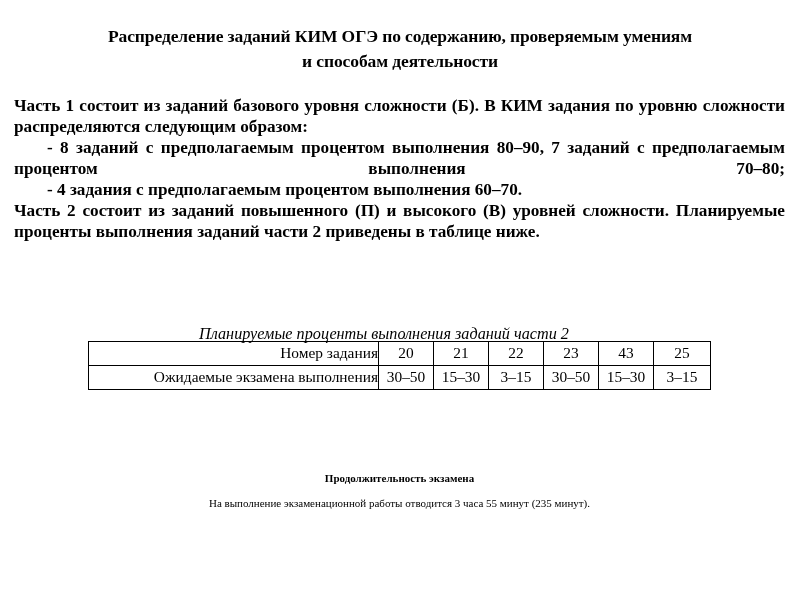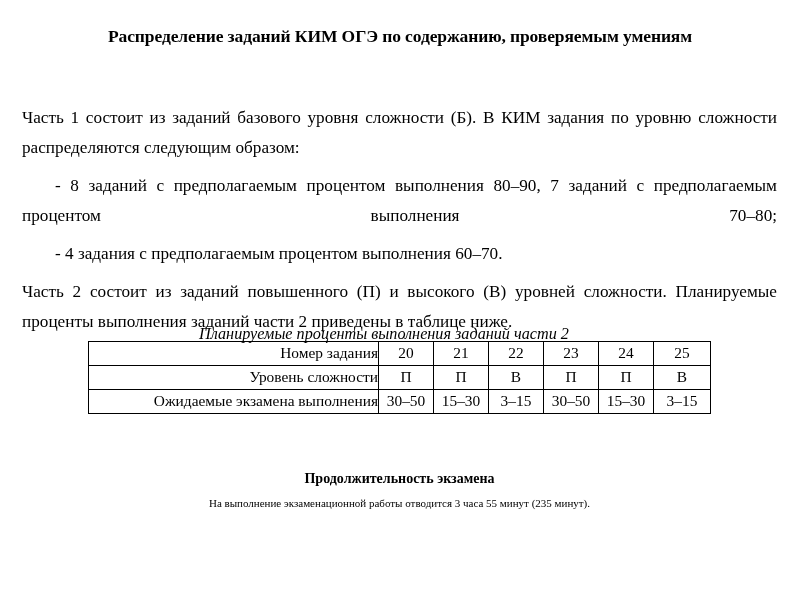--- a/index.html
+++ b/index.html
@@ -42,24 +42,25 @@
 
   
   .body-block {
     position: absolute;
     left: 14px;
     top: 95px;
     width: 771px;
   }
   .para {
     font-size: 17.2px;
-    line-height: 30px;
+    line-height: 21px;
     text-align: justify;
     text-justify: inter-word;
-    margin: 8px;
+    margin: 0;
+    font-weight: bold;
   }
   .para.justify-all {
     text-align-last: justify;
   }
   .para.flush {
     text-align: left;
   }
   .para.indent {
     text-indent: 33px;
   }
@@ -114,66 +115,58 @@
   
   .bottom-block {
     position: absolute;
     left: 14px;
     top: 466px;
     width: 771px;
     text-align: center;
   }
   .bottom-heading {
     font-weight: bold;
-    font-size: 14px;
+    font-size: 11px;
     line-height: 25px;
   }
   .bottom-text {
     font-size: 11px;
     line-height: 25px;
   }
 </style>
 </head>
 <body>
 
 <div class="page">
 
   <div class="doc-title">
     <span class="tline">Распределение заданий КИМ ОГЭ по содержанию, проверяемым умениям</span>
+    <span class="tline">и способам деятельности</span>
   </div>
 
   <div class="body-block">
     <p class="para">Часть 1 состоит из заданий базового уровня сложности (Б). В КИМ задания по уровню сложности распределяются следующим образом:</p>
     <p class="para indent justify-all">-  8 заданий с предполагаемым процентом выполнения 80–90, 7 заданий с предполагаемым процентом выполнения 70–80;</p>
     <p class="para indent flush">-  4 задания с предполагаемым процентом выполнения 60–70.</p>
     <p class="para">Часть 2 состоит из заданий повышенного (П) и высокого (В) уровней сложности. Планируемые проценты выполнения заданий части 2 приведены в таблице ниже.</p>
   </div>
 
   <div class="table-caption">Планируемые проценты выполнения заданий части 2</div>
 
   <div class="table-wrap">
     <table class="perc-table">
       <tbody>
         <tr>
           <td class="rowlabel">Номер задания</td>
           <td class="cell">20</td>
           <td class="cell">21</td>
           <td class="cell">22</td>
           <td class="cell">23</td>
-          <td class="cell">24</td>
+          <td class="cell">43</td>
           <td class="cell-narrow">25</td>
-        </tr>
-        <tr>
-          <td class="rowlabel">Уровень сложности</td>
-          <td class="cell">П</td>
-          <td class="cell">П</td>
-          <td class="cell">В</td>
-          <td class="cell">П</td>
-          <td class="cell">П</td>
-          <td class="cell-narrow">В</td>
         </tr>
         <tr>
           <td class="rowlabel">Ожидаемые экзамена выполнения</td>
           <td class="cell">30–50</td>
           <td class="cell">15–30</td>
           <td class="cell">3–15</td>
           <td class="cell">30–50</td>
           <td class="cell">15–30</td>
           <td class="cell-narrow">3–15</td>
         </tr>

